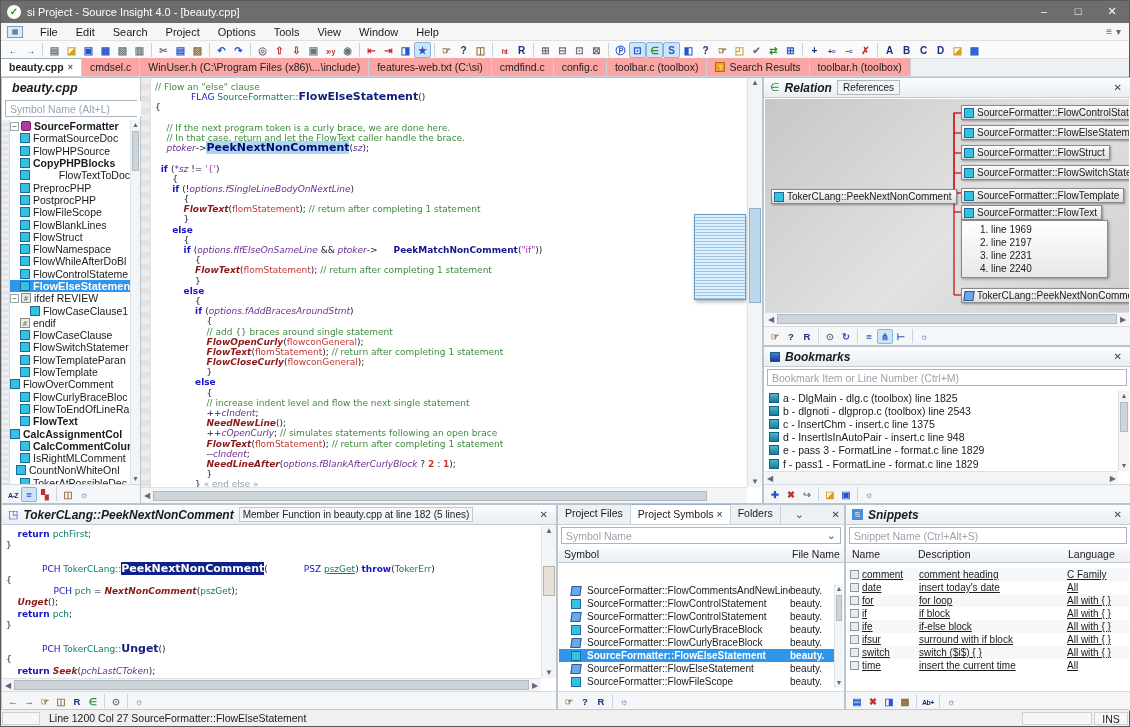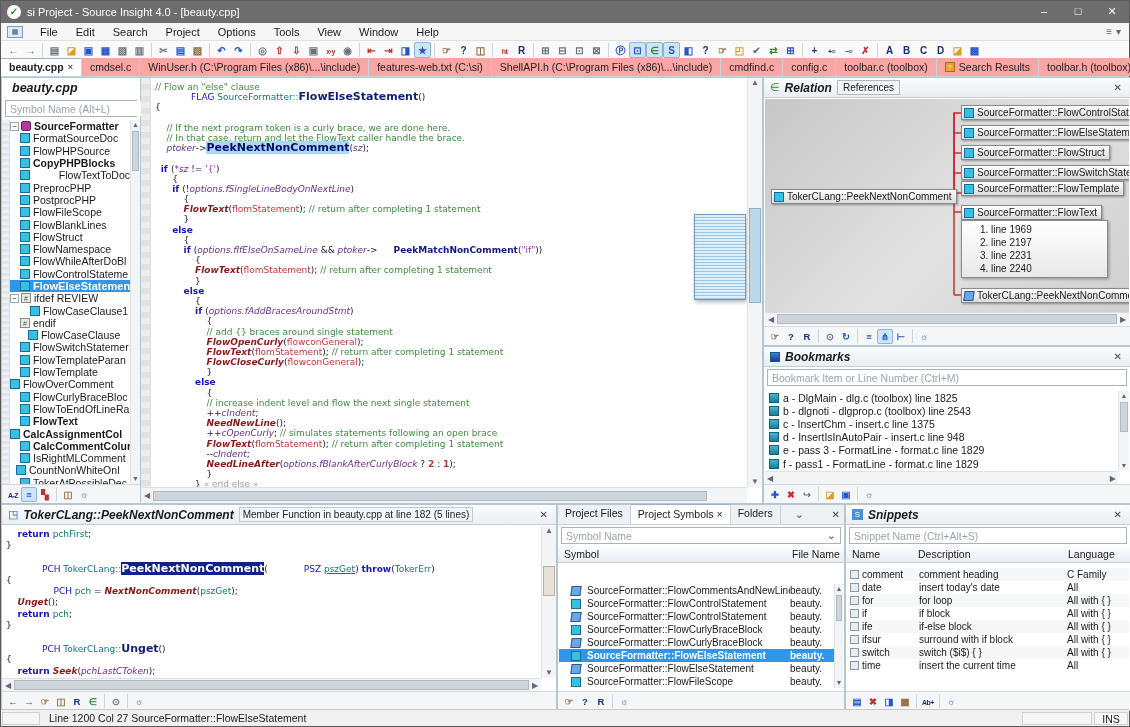--- a/index.html
+++ b/index.html
@@ -119,21 +119,21 @@
   .ps-row { height:13px; display:flex; align-items:center; font-size:10px; white-space:nowrap; }
   .ps-row.sel { background:#2f96ea; color:#fff; }
   .ps-col-sym { flex:1; display:flex; align-items:center; gap:3px; overflow:hidden; padding-left:12px; }
   .ps-col-file { width:44px; flex:none; }
   #ps-vscroll { position:absolute; right:1px; top:79px; bottom:22px; width:9px; background:#f2f4f6; border-left:1px solid #dde2e6; font-size:7px; color:#667; text-align:center; }
 
   
   #snippets { left:844px; top:503px; width:286px; height:207px; }
   #sn-head { display:flex; height:17px; background:linear-gradient(#fbfcfe,#e9eef3); border-bottom:1px solid #c4ccd4; font-size:10.5px; align-items:center; }
   #sn-rows { position:absolute; left:1px; right:1px; top:63px; bottom:22px; overflow:hidden; }
-  .sn-row { height:13px; display:flex; align-items:center; font-size:10px; }
+  .sn-row { height:13px; display:flex; align-items:center; font-size:10px;text-decoration:underline; }
   .sn-row:nth-child(odd) { background:#f5f7f9; }
   .sn-ic { width:9px; height:9px; background:#e8ecf0; border:1px solid #8a98a4; margin:0 3px; flex:none; }
   .sn-c1 { width:72px; } .sn-c2 { flex:1; } .sn-c3 { width:62px; }
 
   
   #statusbar { position:absolute; left:0; bottom:0; width:100%; height:17px; background:#f0f0f0; border-top:1px solid #c8c8c8; display:flex; align-items:center; font-size:10.5px; }
   .sb-cell { border:1px solid #d0d0d0; height:13px; margin:0 1px; background:#f6f6f6; }
   #sb-left { width:38px; }
   #sb-text { padding:0 8px; }
   #sb-fill { flex:1; }
@@ -278,23 +278,20 @@
       <span class="tab">
         <span>cmdsel.c</span>
       </span>
       <span class="tab">
         <span>WinUser.h (C:\Program Files (x86)\...\include)</span>
       </span>
       <span class="tab">
         <span>features-web.txt (C:\si)</span>
       </span>
       <span class="tab">
-        <span>ShellAPI.h (C:\Program Files (x86)\...\include)</span>
-      </span>
-      <span class="tab">
         <span>cmdfind.c</span>
       </span>
       <span class="tab">
         <span>config.c</span>
       </span>
       <span class="tab">
         <span>toolbar.c (toolbox)</span>
       </span>
       <span class="tab">
         <span class="tab-ic">?</span>
@@ -377,21 +374,21 @@
           <span>ifdef REVIEW</span>
         </div>
         <div class="tree-row" style="padding-left: 20px;">
           <span class="sym-ic m"></span>
           <span>FlowCaseClause1</span>
         </div>
         <div class="tree-row" style="padding-left: 10px;">
           <span class="sym-ic pp">#</span>
           <span>endif</span>
         </div>
-        <div class="tree-row" style="padding-left: 18px;">
+        <div class="tree-row" style="padding-left: 10px;">
           <span class="sym-ic m"></span>
           <span>FlowCaseClause</span>
         </div>
         <div class="tree-row" style="padding-left: 10px;">
           <span class="sym-ic m"></span>
           <span>FlowSwitchStatemer</span>
         </div>
         <div class="tree-row" style="padding-left: 10px;">
           <span class="sym-ic m"></span>
           <span>FlowTemplateParan</span>
@@ -502,21 +499,21 @@
           <span>SourceFormatter::FlowElseStatement</span>
         </div>
         <div class="rel-node" style="left: 196px; top: 46px;">
           <span class="sym-ic m"></span>
           <span>SourceFormatter::FlowStruct</span>
         </div>
         <div class="rel-node" style="left: 196px; top: 66px;">
           <span class="sym-ic m"></span>
           <span>SourceFormatter::FlowSwitchStatement</span>
         </div>
-        <div class="rel-node" style="left: 196px; top: 82px;">
+        <div class="rel-node" style="left: 196px; top: 89px;">
           <span class="sym-ic m"></span>
           <span>SourceFormatter::FlowTemplate</span>
         </div>
         <div class="rel-node" style="left: 196px; top: 106px;">
           <span class="sym-ic m"></span>
           <span>SourceFormatter::FlowText</span>
         </div>
         <div class="rel-sub" style="left: 196px; top: 121px; width: 147px;">
           <div>1. line 1969</div>
           <div>2. line 2197</div>

